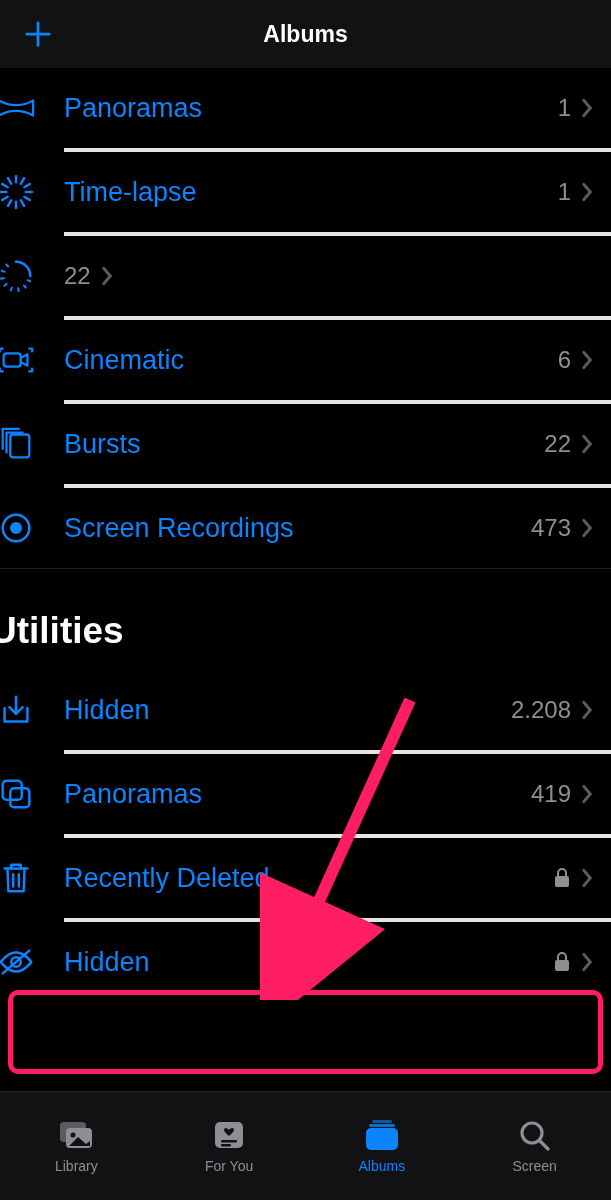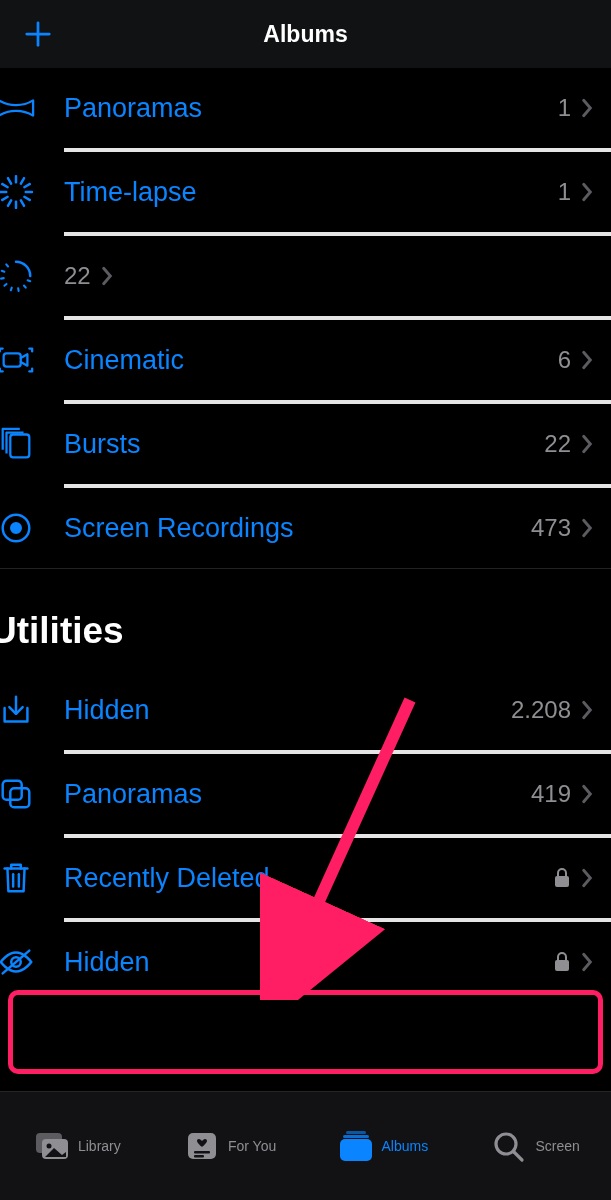--- a/index.html
+++ b/index.html
@@ -23,21 +23,21 @@
   .lock{color:#8e8e93;margin-right:10px;display:flex;align-items:center;}
   .lock svg{width:18px;height:22px;}
   .chev{color:#5b5b60;margin-right:18px;display:flex;align-items:center;}
   .chev svg{width:12px;height:20px;}
   .section-title{font-size:37px;font-weight:700;color:#fff;
     padding:42px 0 18px 22px;margin-left:-96px;position:relative;}
   .section-title::before{content:"";position:absolute;left:0;right:0;top:0;
     border-top:1px solid #222;}
   .tabbar{position:absolute;bottom:0;left:0;right:0;height:108px;
     background:#121214;border-top:1px solid #262628;display:flex;}
-  .tab{flex:1;display:flex;flex-direction:row;align-items:center;
+  .tab{flex:1;display:flex;flex-direction:column;align-items:center;
     justify-content:center;gap:6px;color:#8e8e93;}
   .tab.active{color:#0a84ff;}
   .tab .tlabel{font-size:14px;}
   .tab svg{width:40px;height:34px;}
   .annot-arrow{position:absolute;pointer-events:none;z-index:5;}
   .highlight-box{position:absolute;border:5px solid #ff1e63;border-radius:10px;
     pointer-events:none;z-index:4;}
 </style>
 </head>
 <body>

